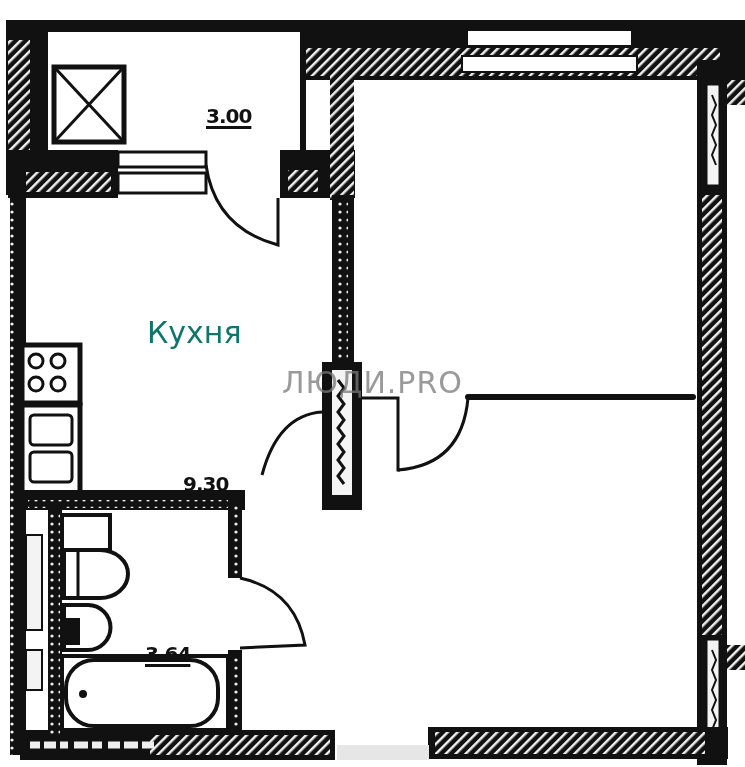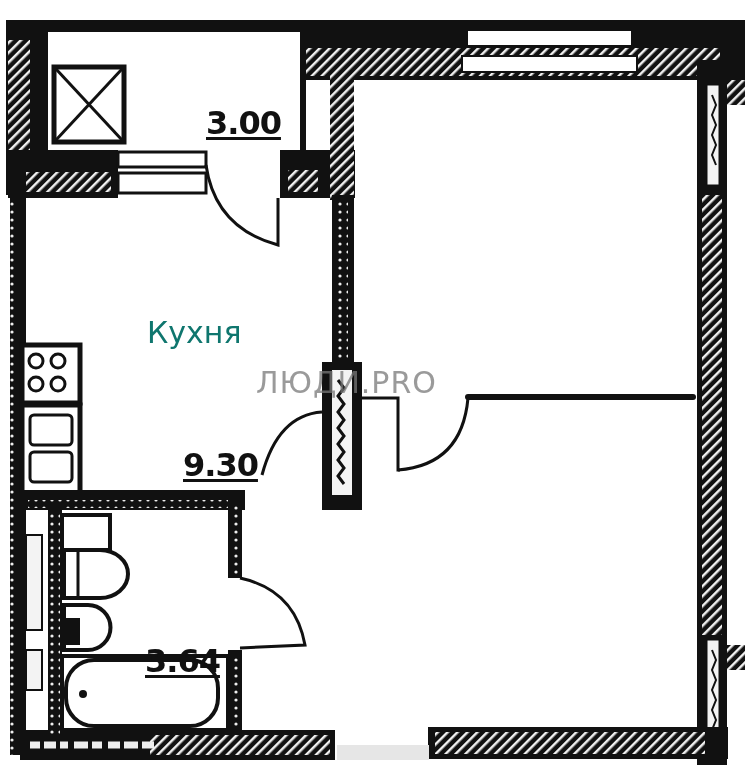--- a/index.html
+++ b/index.html
@@ -1,19 +1,19 @@
 <!DOCTYPE html>
 <html><head>
   <meta charset="utf-8">
   <style>
     html, body { margin: 0; padding: 0; background: #ffffff; }
     body { width: 745px; height: 767px; position: relative; overflow: hidden; font-family: "Liberation Sans", sans-serif; }
     #plan { position: absolute; left: 0; top: 0; width: 745px; height: 767px; }
     .room-label { position: absolute; font-family: "DejaVu Sans", sans-serif; color: #0f766e; font-weight: bold; }
-    .area { position: absolute; font-family: "DejaVu Sans", sans-serif; color: #111; font-size: 32px; font-weight: bold; text-decoration: underline; text-decoration-thickness: 3px; text-underline-offset: 3px; letter-spacing: -1px; }
+    .area { position: absolute; font-family: "DejaVu Sans", sans-serif; color: #111; font-size: 20px; font-weight: bold; text-decoration: underline; text-decoration-thickness: 3px; text-underline-offset: 3px; letter-spacing: -1px; }
     .watermark { position: absolute; font-family: "DejaVu Sans", sans-serif; color: rgba(120,120,120,0.75); font-size: 30px; letter-spacing: 1px; }
   </style>
 </head>
 <body>
 
 <svg id="plan" viewBox="0 0 745 767" xmlns="http://www.w3.org/2000/svg">
   <defs>
     <pattern id="hatch" patternUnits="userSpaceOnUse" width="7" height="7" patternTransform="rotate(45)">
       <rect width="7" height="7" fill="#111"></rect>
       <rect x="0" y="0" width="2.5" height="7" fill="#f0f0f0"></rect>
@@ -138,15 +138,15 @@
   </g>
   <g>
     <rect x="62" y="656" width="166" height="74" fill="#fff" stroke="#111" stroke-width="4"></rect>
     <rect x="66" y="660" width="152" height="66" rx="28" fill="#fff" stroke="#111" stroke-width="4"></rect>
     <circle cx="83" cy="694" r="4" fill="#111"></circle>
   </g>
 </svg>
 
 <div class="area" style="left:206px; top:104px;">3.00</div>
 <div class="room-label" style="left:147px; top:315px; font-size:30px; font-weight:normal;">Кухня</div>
-<div class="area" style="left:183px; top:446px;">9.30</div>
+<div class="area" style="left:183px; top:472px;">9.30</div>
 <div class="area" style="left:145px; top:642px;">3.64</div>
-<div class="watermark" style="left:256px; top:365px;">ЛЮДИ.PRO</div>
+<div class="watermark" style="left:282px; top:365px;">ЛЮДИ.PRO</div>
 
 </body></html>

